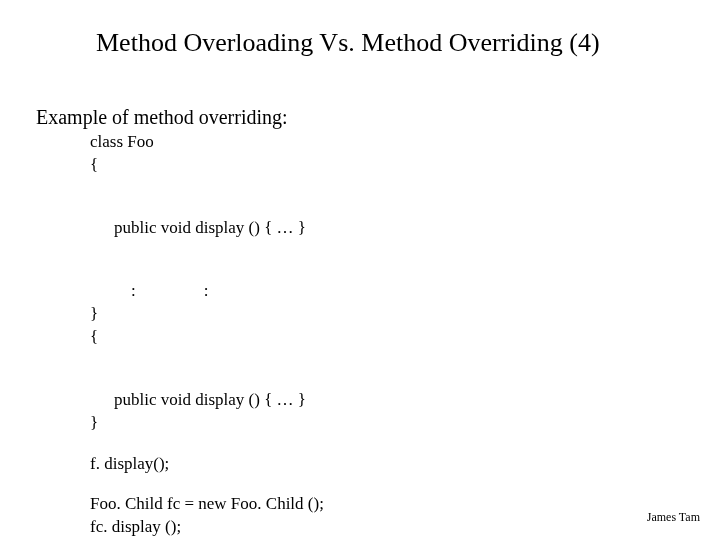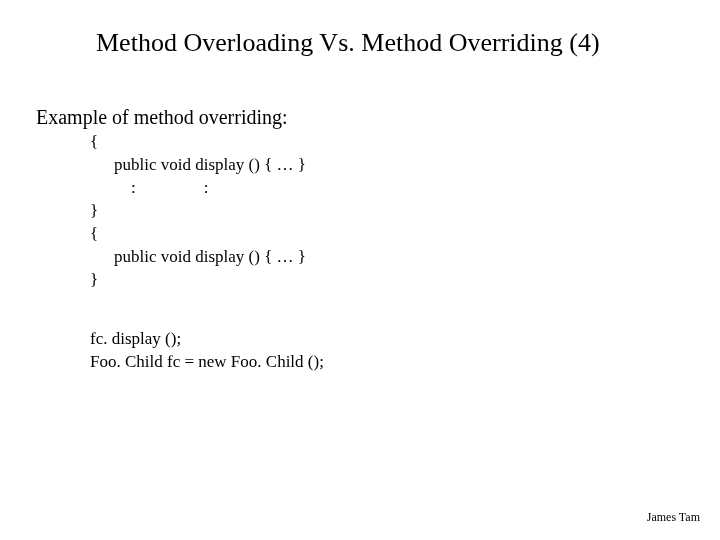--- a/index.html
+++ b/index.html
@@ -24,20 +24,21 @@
     padding-left: 36px;
   }
   .code-block {
     font-size: 17px;
     padding-left: 90px;
     line-height: 1.35;
     padding-top: 2px;
   }
   .code-block .indent {
     padding-left: 24px;
+    margin-top: 40px;
   }
   .usage-block {
     font-size: 17px;
     padding-left: 90px;
     line-height: 1.35;
     padding-top: 18px;
   }
   .footer {
     position: absolute;
     bottom: 15px;
@@ -46,30 +47,32 @@
   }
 </style>
 </head>
 <body>
 
 <div class="title">Method Overloading Vs. Method Overriding (4)</div>
 
 <div class="subtitle">Example of method overriding:</div>
 
 <div class="code-block">
+  <div>class Foo</div>
   <div>{</div>
   <div class="indent">public void display () { … }</div>
   <div class="indent" style="white-space: pre;">    :                :</div>
   <div>}</div>
   <div>{</div>
   <div class="indent">public void display () { … }</div>
   <div>}</div>
 </div>
 
 <div class="usage-block">
+  <div>f. display();</div>
 </div>
 
 <div class="usage-block">
+  <div>Foo. Child fc = new Foo. Child ();</div>
   <div>fc. display ();</div>
-  <div>Foo. Child fc = new Foo. Child ();</div>
 </div>
 
 <div class="footer">James Tam</div>
 
 </body></html>

